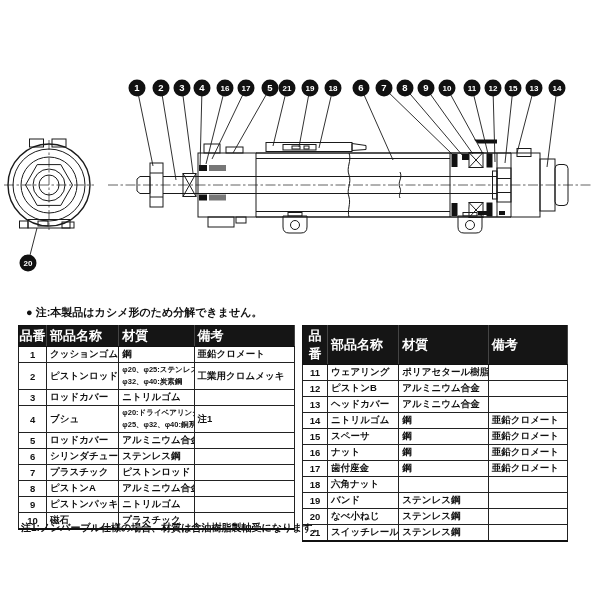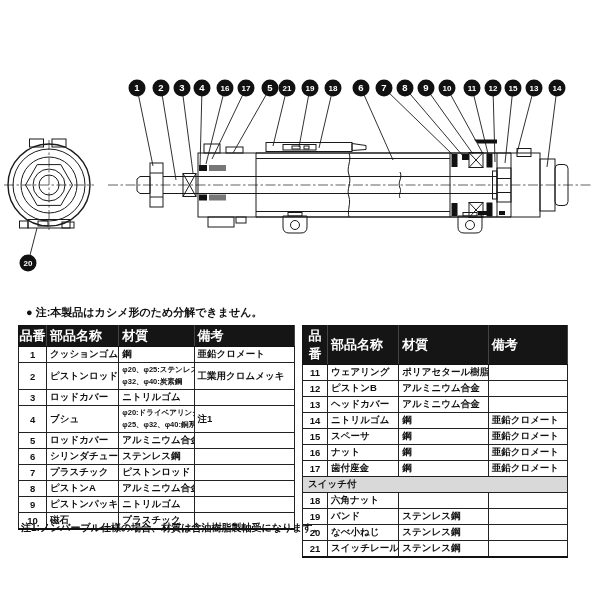--- a/index.html
+++ b/index.html
@@ -388,23 +388,20 @@
           <td>鋼</td>
           <td>亜鉛クロメート</td>
         </tr>
         <tr>
           <td class="no">17</td>
           <td>歯付座金</td>
           <td>鋼</td>
           <td>亜鉛クロメート</td>
         </tr>
         <tr>
-          <td colspan="4" class="section">スイッチ付</td>
-        </tr>
-        <tr>
           <td class="no">18</td>
           <td>六角ナット</td>
           <td></td>
           <td></td>
         </tr>
         <tr>
           <td class="no">19</td>
           <td>バンド</td>
           <td>ステンレス鋼</td>
           <td></td>

